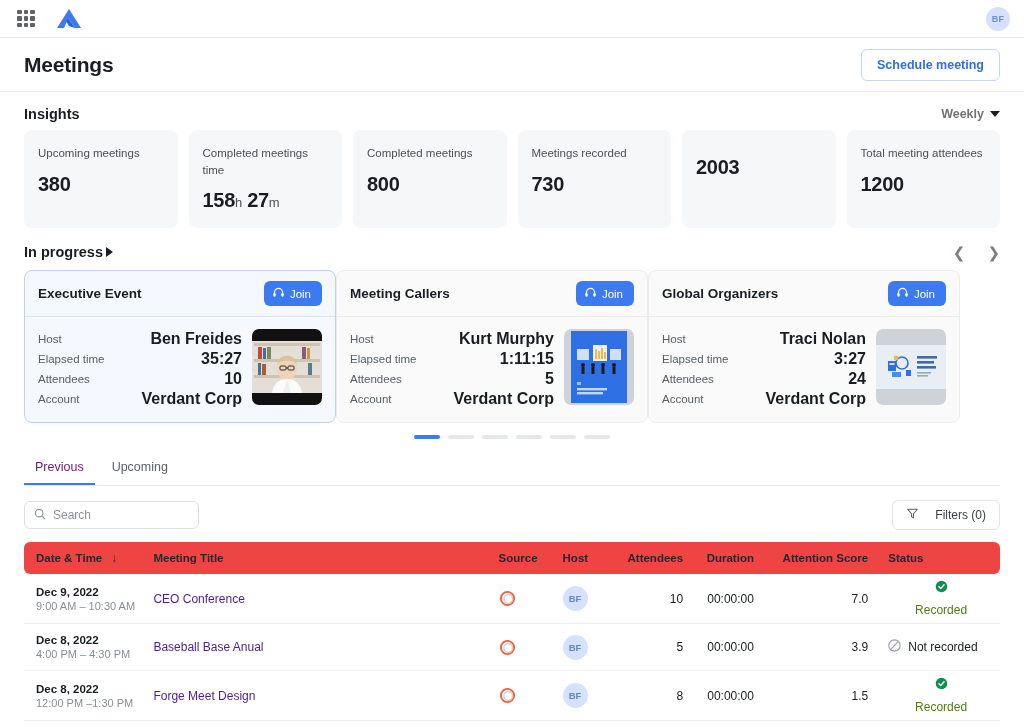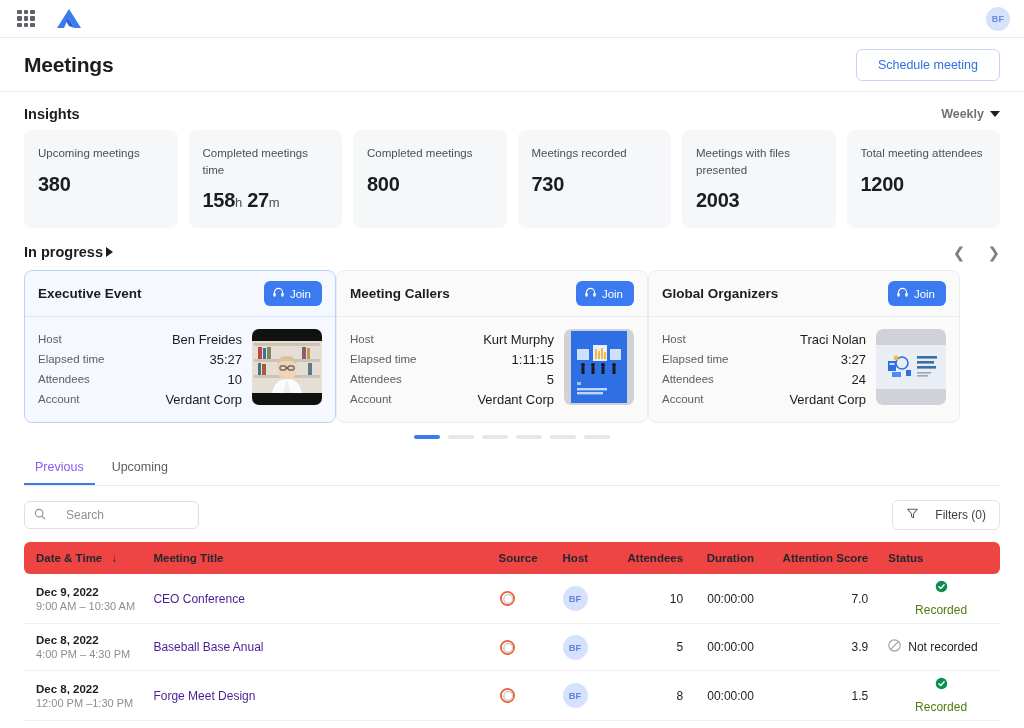--- a/index.html
+++ b/index.html
@@ -38,21 +38,21 @@
   .page-head {
     height: 54px; padding: 0 24px;
     display: flex; align-items: center; justify-content: space-between;
     border-bottom: 1px solid #eceef1;
   }
   .page-title { font-size: 21px; font-weight: bold; letter-spacing: -.2px; }
   .head-actions { display: flex; gap: 10px; align-items: center; }
   .btn {
     font-family: "Liberation Sans", sans-serif;
     font-size: 12.5px; border-radius: 6px; cursor: pointer;
-    padding: 8px 21px; border: 1px solid transparent; white-space: nowrap;
+    padding: 8px 15px; border: 1px solid transparent; white-space: nowrap; font-weight: bold;
   }
   .btn-outline { background: #fff; border-color: #c7d6f5; color: #2f6fe4; }
   .btn-primary { background: #3b7af0; color: #fff; }
 
   
   .insights-head {
     padding: 14px 24px 8px 24px;
     display: flex; align-items: center; justify-content: space-between;
   }
   .section-title { font-size: 14.5px; font-weight: bold; }
@@ -99,37 +99,37 @@
   .join-btn {
     background: #3b7af0; color: #fff; border-radius: 6px;
     font-size: 11.5px; padding: 5px 11px 5px 8px;
     display: flex; align-items: center; gap: 5px; cursor: pointer; border: none;
     font-family: "Liberation Sans", sans-serif;
   }
   .mcard-body { display: flex; padding: 12px 13px 13px 13px; gap: 10px; }
   .mcard-fields { flex: 1; }
   .mrow { display: flex; justify-content: space-between; align-items:center; height: 20px; }
   .mkey { font-size: 11.5px; color: #5a5f66; }
-  .mval { font-size: 13px; font-weight: normal; color: #1a1d21; }
+  .mval { font-size: 16px; font-weight: bold; color: #1a1d21; }
   .thumb { width: 70px; height: 76px; border-radius: 7px; overflow: hidden; flex: 0 0 70px; }
 
   .dots { display: flex; justify-content: center; gap: 8px; padding: 12px 0 10px 0; }
   .dot { width: 26px; height: 4px; border-radius: 2px; background: #e4e6e9; cursor: pointer; }
   .dot.on { background: #3b7af0; }
 
   
   .tabs { margin: 4px 24px 0 24px; border-bottom: 1px solid #e8eaed; display: flex; gap: 6px; }
   .tab { font-size: 12.5px; color: #5a5f66; padding: 7px 11px 9px 11px; cursor: pointer; border-bottom: 2px solid transparent; }
-  .tab.on { color: #8b5cf6; border-bottom-color: #3b7af0; }
+  .tab.on { color: #701a75; border-bottom-color: #3b7af0; }
 
   
   .toolbar { padding: 14px 24px 12px 24px; display: flex; align-items: center; justify-content: space-between; }
   .search-box {
     width: 175px; height: 28px; border: 1px solid #dcdfe3; border-radius: 6px;
-    display: flex; align-items: center; gap: 20px; padding: 0 9px; background:#fff;
+    display: flex; align-items: center; gap: 7px; padding: 0 9px; background:#fff;
   }
   .search-box input {
     border: none; outline: none; font-size: 12px; width: 100%;
     font-family: "Liberation Sans", sans-serif; color: #1a1d21; background: transparent;
   }
   .search-box input::placeholder { color: #8d9299; }
   .filters-btn {
     height: 30px; border: 1px solid #e2e4e8; border-radius: 6px; background: #fff;
     display: flex; align-items: center; gap: 16px; padding: 0 13px;
     font-size: 12px; color: #3c4148; cursor: pointer;
@@ -214,21 +214,20 @@
   </div>
   <div class="kpi-card">
     <div class="kpi-label">Completed meetings</div>
     <div class="kpi-value"><span>800</span></div>
   </div>
   <div class="kpi-card">
     <div class="kpi-label">Meetings recorded</div>
     <div class="kpi-value"><span>730</span></div>
   </div>
   <div class="kpi-card">
-    <div class="kpi-label">Meetings with files presented</div>
     <div class="kpi-value"><span>2003</span></div>
   </div>
   <div class="kpi-card">
     <div class="kpi-label">Total meeting attendees</div>
     <div class="kpi-value"><span>1200</span></div>
   </div>
 </div>
 
 <div class="prog-head">
   <div class="prog-title-wrap">

